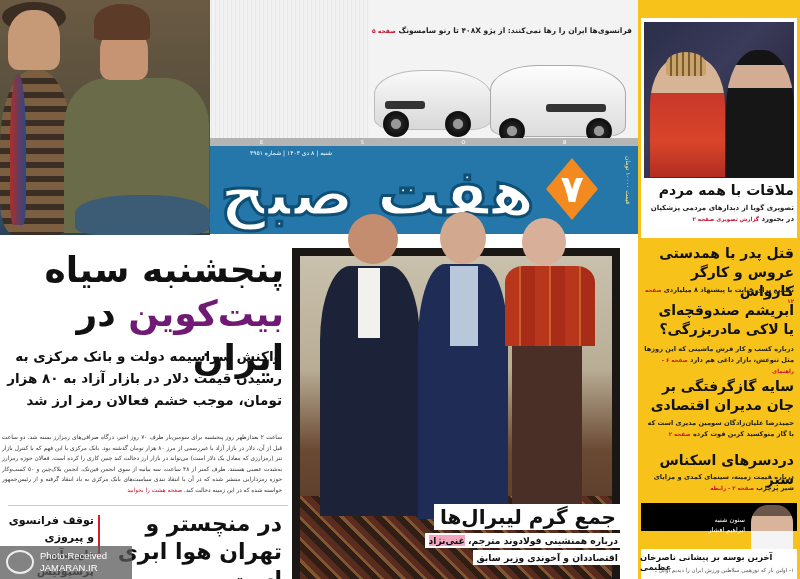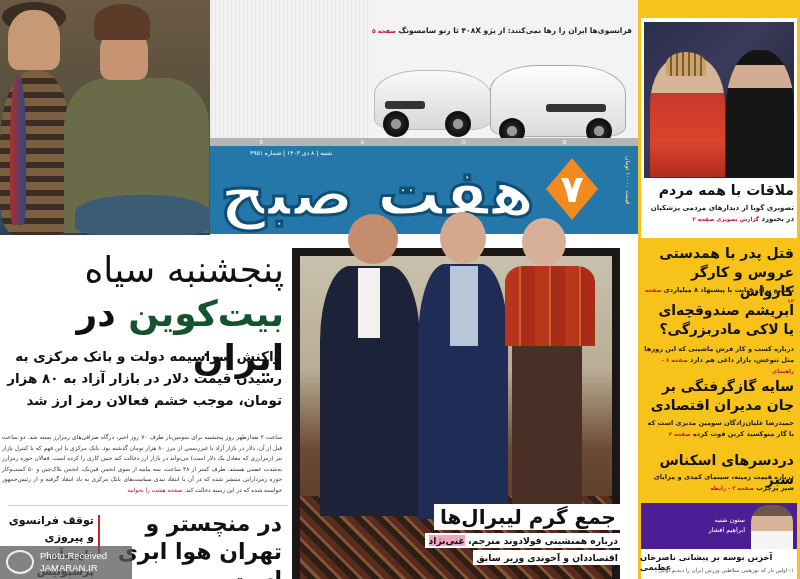--- a/index.html
+++ b/index.html
@@ -47,31 +47,31 @@
   #mp-hat { left: 22px; top: 30px; width: 40px; height: 24px; background: repeating-linear-gradient(90deg,#c9a46a 0 4px,#7e5a32 4px 6px); border-radius: 50% 50% 10% 10%; }
   #mp-woman2 { left: 82px; top: 28px; width: 68px; height: 128px; background: linear-gradient(180deg,#141414 0 12%,#d2ad93 12% 30%,#161616 30%); border-radius: 45% 45% 0 0; }
   #meeting-title { right: 6px; top: 182px; width: 150px; font-size: 14px; font-weight: bold; color: #111; text-align: right; }
   #meeting-sub { right: 6px; top: 203px; width: 150px; font-size: 7px; font-weight: bold; color: #222; text-align: right; line-height: 11px; }
   #meeting-sub .ref { color: #c8102e; font-size: 5.5px; }
 
   .ry-title { right: 6px; width: 150px; font-size: 14px; font-weight: bold; color: #111; text-align: right; line-height: 19px; }
   .ry-sub { right: 6px; width: 150px; font-size: 6.6px; font-weight: bold; color: #222; text-align: right; line-height: 11px; }
   .ry-sub .ref { color: #c8102e; font-size: 5.5px; }
 
-  #columnist { left: 641px; top: 503px; width: 156px; height: 46px; background: #4c1d95; }
+  #columnist { left: 641px; top: 503px; width: 156px; height: 28px; background: #000000; }
   #col-face { right: 4px; top: 2px; width: 42px; height: 44px; background: linear-gradient(180deg,#6b574a 0 25%,#d7b49a 25% 60%,#f4f4f4 60%); border-radius: 40% 40% 0 0; }
   #col-label { right: 52px; top: 12px; font-size: 6.5px; color: #fff; text-align: right; line-height: 10px; }
   #col-bar { left: 641px; top: 549px; width: 156px; height: 30px; background: #fff; }
   #col-title { right: 6px; top: 552px; width: 154px; font-size: 8.4px; font-weight: bold; color: #111; text-align: left; }
   #col-body { right: 6px; top: 567px; width: 154px; font-size: 5.5px; color: #555; text-align: right; }
 
   
-  #hl-kicker { left: 0; top: 248px; width: 290px; font-size: 36px; font-weight: normal; color: #111; text-align: right; line-height: 44px; padding-right: 6px; }
+  #hl-kicker { left: 0; top: 248px; width: 290px; font-size: 36px; font-weight: bold; color: #111; text-align: right; line-height: 44px; padding-right: 6px; }
   #hl-title { left: 0; top: 292px; width: 290px; font-size: 36px; font-weight: bold; color: #111; text-align: right; line-height: 44px; padding-right: 6px; }
-  #hl-title .red { color: #14532d; }
+  #hl-title .red { color: #701a75; }
   #hl-lead { left: 0; top: 345px; width: 290px; font-size: 13.5px; font-weight: bold; color: #111; text-align: right; line-height: 22px; padding-right: 8px; }
   #hl-body { left: 0; top: 432px; width: 290px; font-size: 5.8px; color: #333; text-align: justify; line-height: 10.5px; padding: 0 8px 0 2px; }
   #hl-body .ref { color: #c8102e; }
   #hl-divider { left: 8px; top: 505px; width: 280px; height: 1px; background: #ccc; }
 
   
   #manchester { left: 100px; top: 510px; width: 190px; font-size: 22px; font-weight: bold; color: #111; text-align: right; line-height: 28px; padding-right: 8px; }
   #sport-bar { left: 98px; top: 515px; width: 2px; height: 40px; background: #d3202a; }
   #sport { left: 0; top: 512px; width: 96px; font-size: 11px; font-weight: bold; color: #111; text-align: right; line-height: 17px; padding-right: 2px; }
   #watermark { left: 0; top: 546px; width: 132px; height: 33px; background: rgba(90,90,90,0.75); direction: ltr; }

